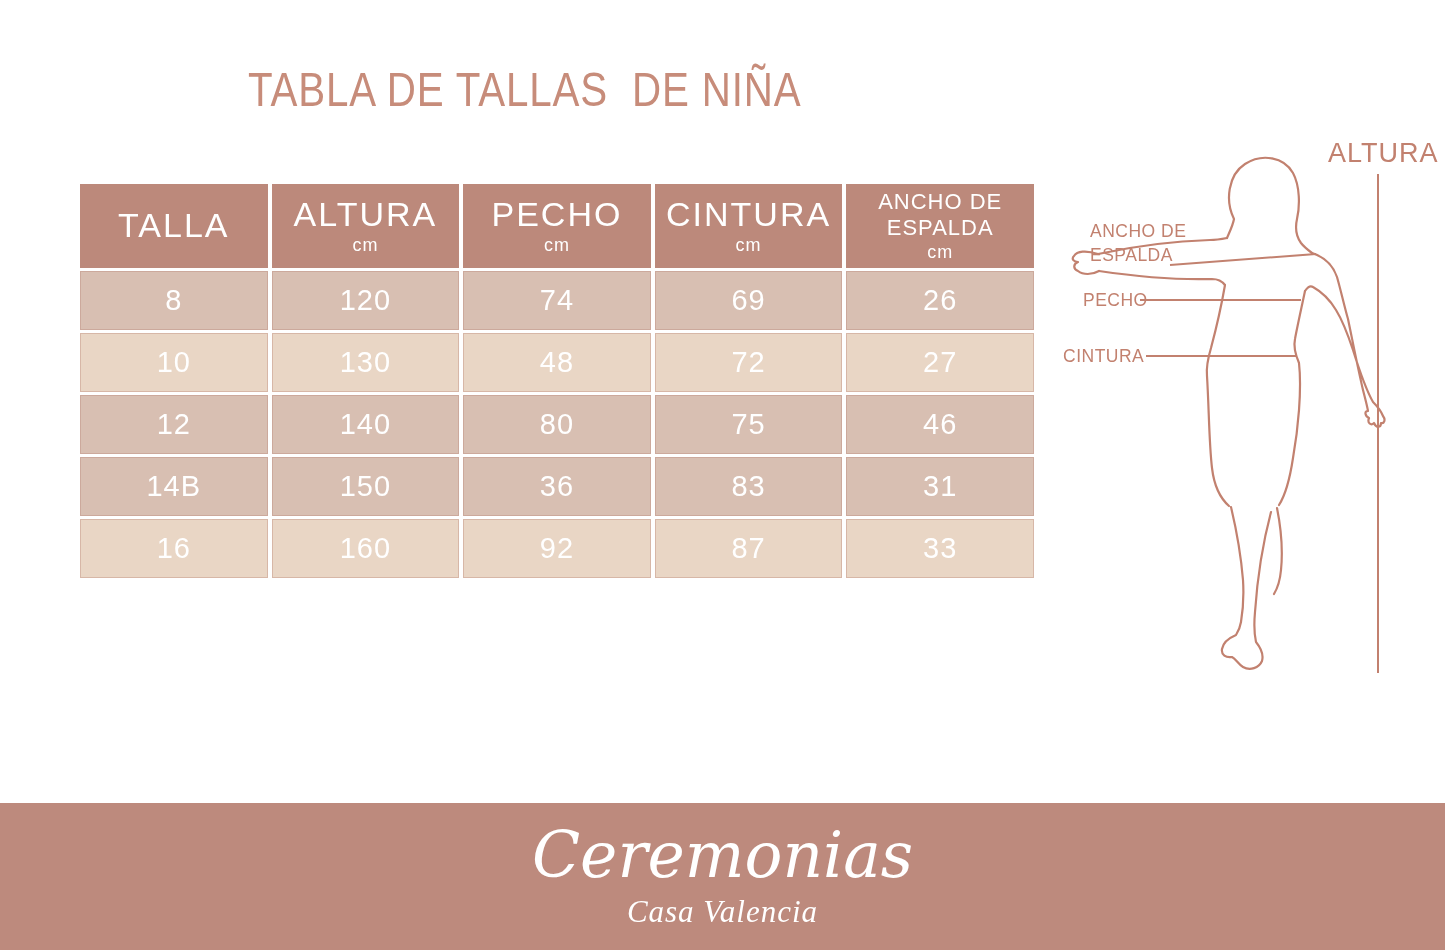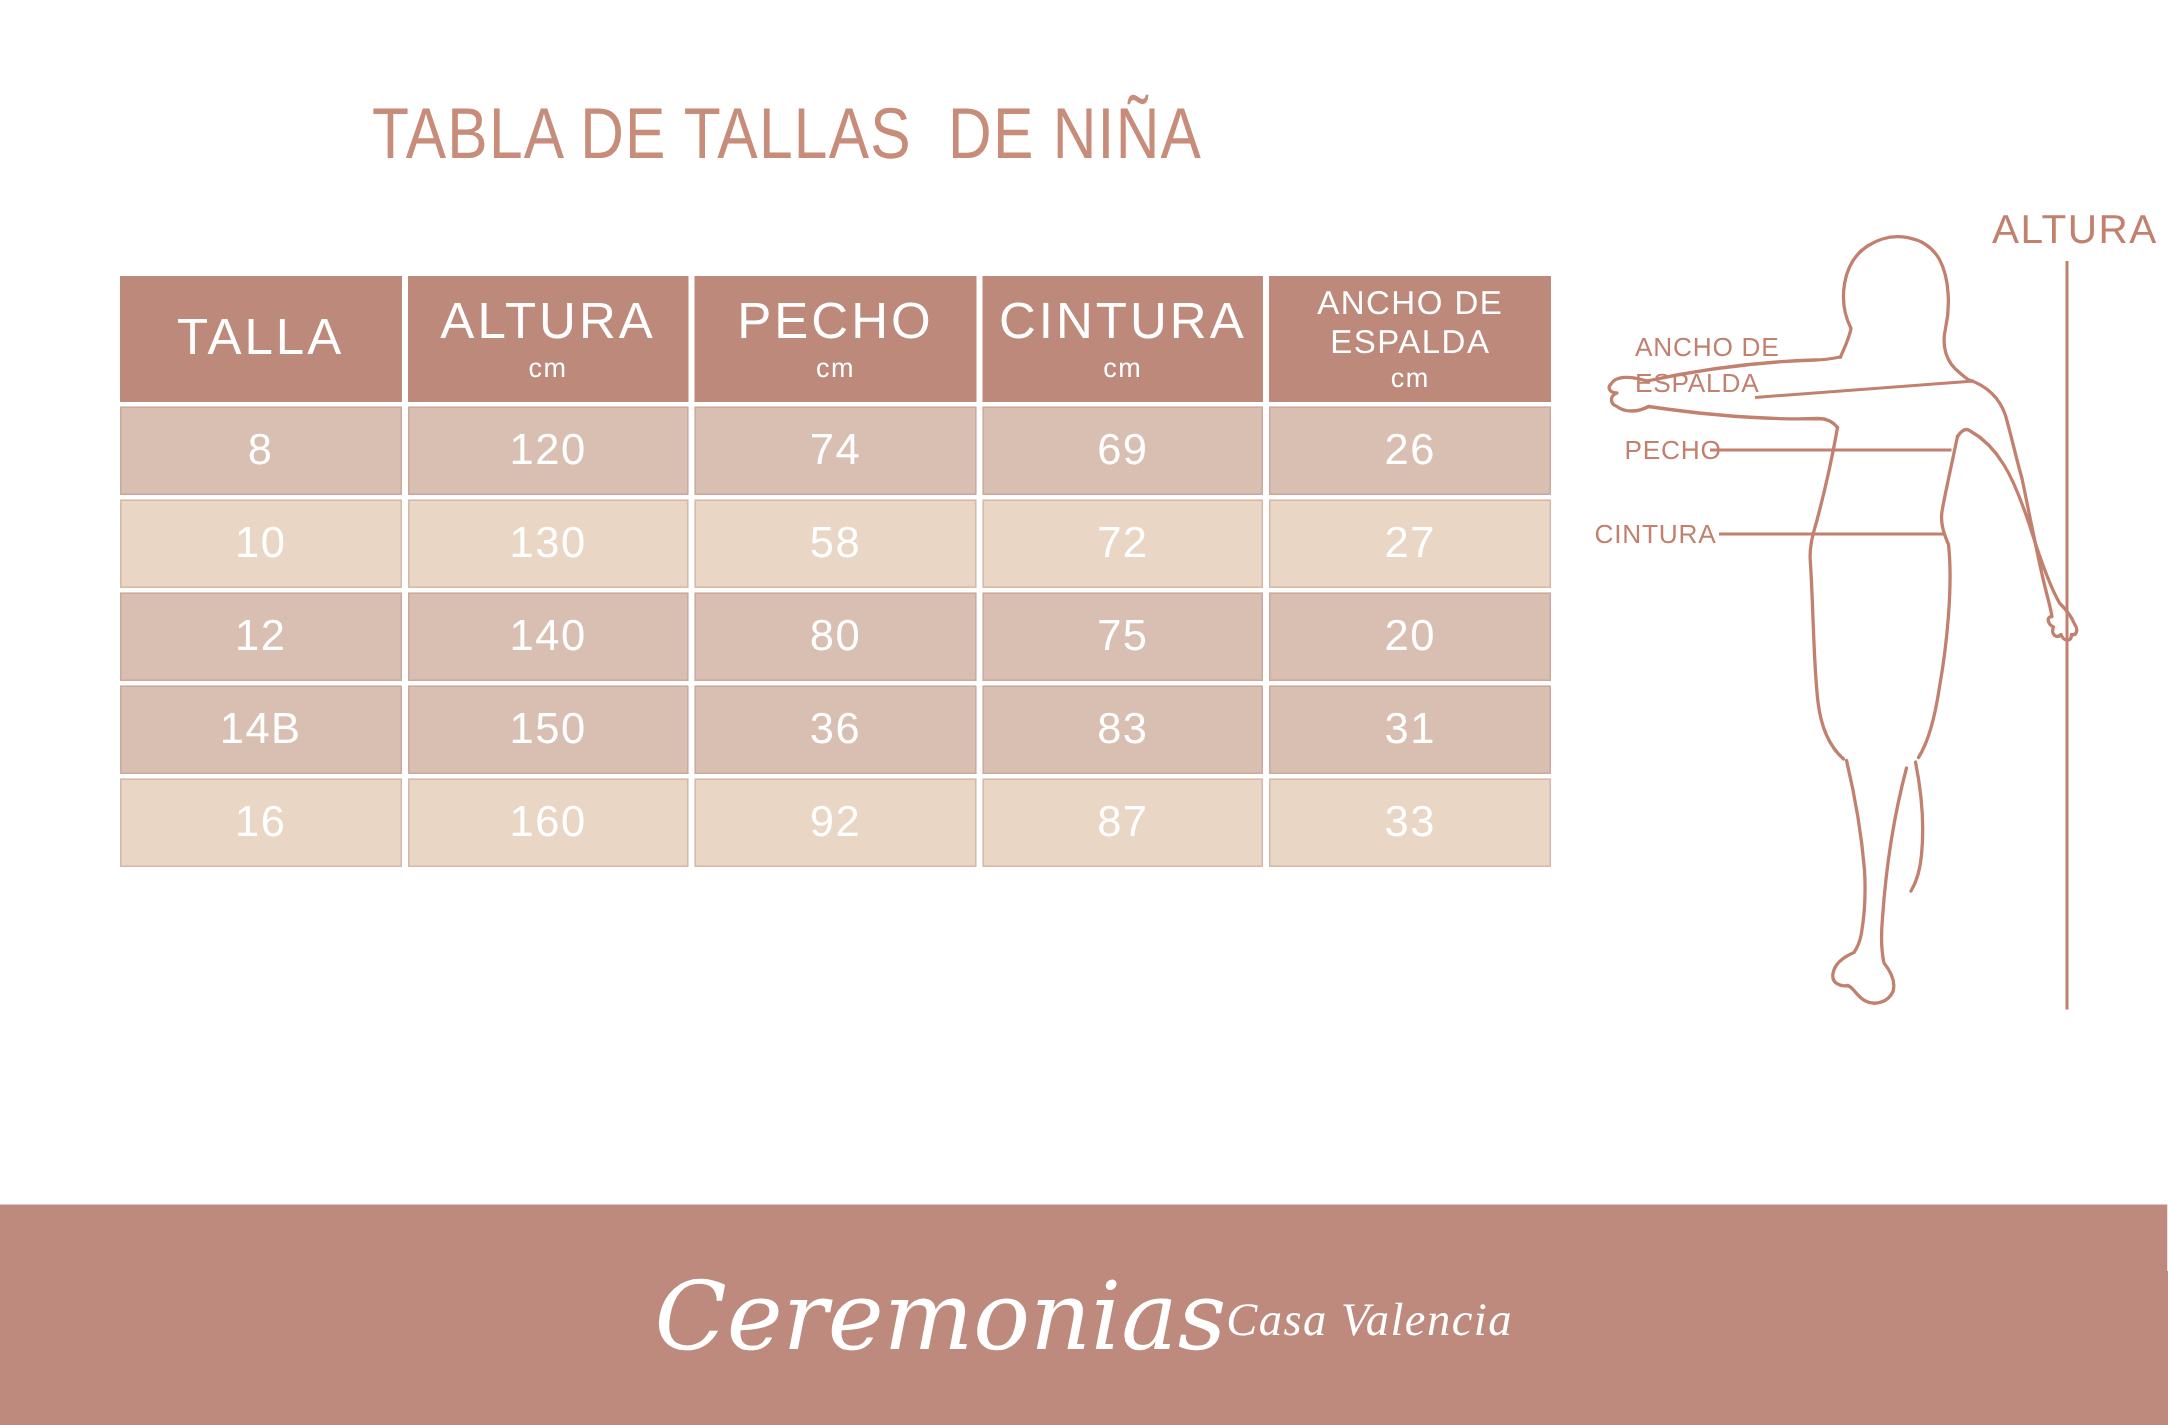--- a/index.html
+++ b/index.html
@@ -34,21 +34,21 @@
   .diagram{position:absolute;left:1050px;top:128px;width:395px;height:572px;}
   .diagram svg{display:block;width:100%;height:100%;}
   .diagram text{font-family:"Liberation Sans",sans-serif;fill:#c2816f;}
   .lbl-big{font-size:27px;letter-spacing:1px;}
   .lbl-small{font-size:17.5px;letter-spacing:.5px;}
   .fig-stroke{fill:none;stroke:#c2816f;stroke-width:2.2;stroke-linecap:round;stroke-linejoin:round;}
   .measure-line{stroke:#c2816f;stroke-width:2;fill:none;}
 
   
   .footer{position:absolute;left:0;top:803px;width:1445px;height:147px;background:#bd8a7d;
-          display:flex;flex-direction:row;align-items:center;justify-content:center;}
+          display:flex;flex-direction:column;align-items:center;justify-content:center;}
   .brand{font-family:"DejaVu Serif",serif;font-style:italic;font-weight:400;
          font-size:63px;color:#ffffff;line-height:1;margin-top:2px;}
   .subbrand{font-family:"Liberation Serif",serif;font-size:31px;color:#ffffff;
             line-height:1.2;margin-top:6px;letter-spacing:1px;font-style:italic;}
 </style>
 </head>
 <body>
 
 <div class="page">
 
@@ -84,30 +84,30 @@
         <tr class="row-dark">
           <td>8</td>
           <td>120</td>
           <td>74</td>
           <td>69</td>
           <td>26</td>
         </tr>
         <tr class="row-light">
           <td>10</td>
           <td>130</td>
-          <td>58</td>
+          <td>48</td>
           <td>72</td>
           <td>27</td>
         </tr>
         <tr class="row-dark">
           <td>12</td>
           <td>140</td>
           <td>80</td>
           <td>75</td>
-          <td>20</td>
+          <td>46</td>
         </tr>
         <tr class="row-dark">
           <td>14B</td>
           <td>150</td>
           <td>36</td>
           <td>83</td>
           <td>31</td>
         </tr>
         <tr class="row-light">
           <td>16</td>

